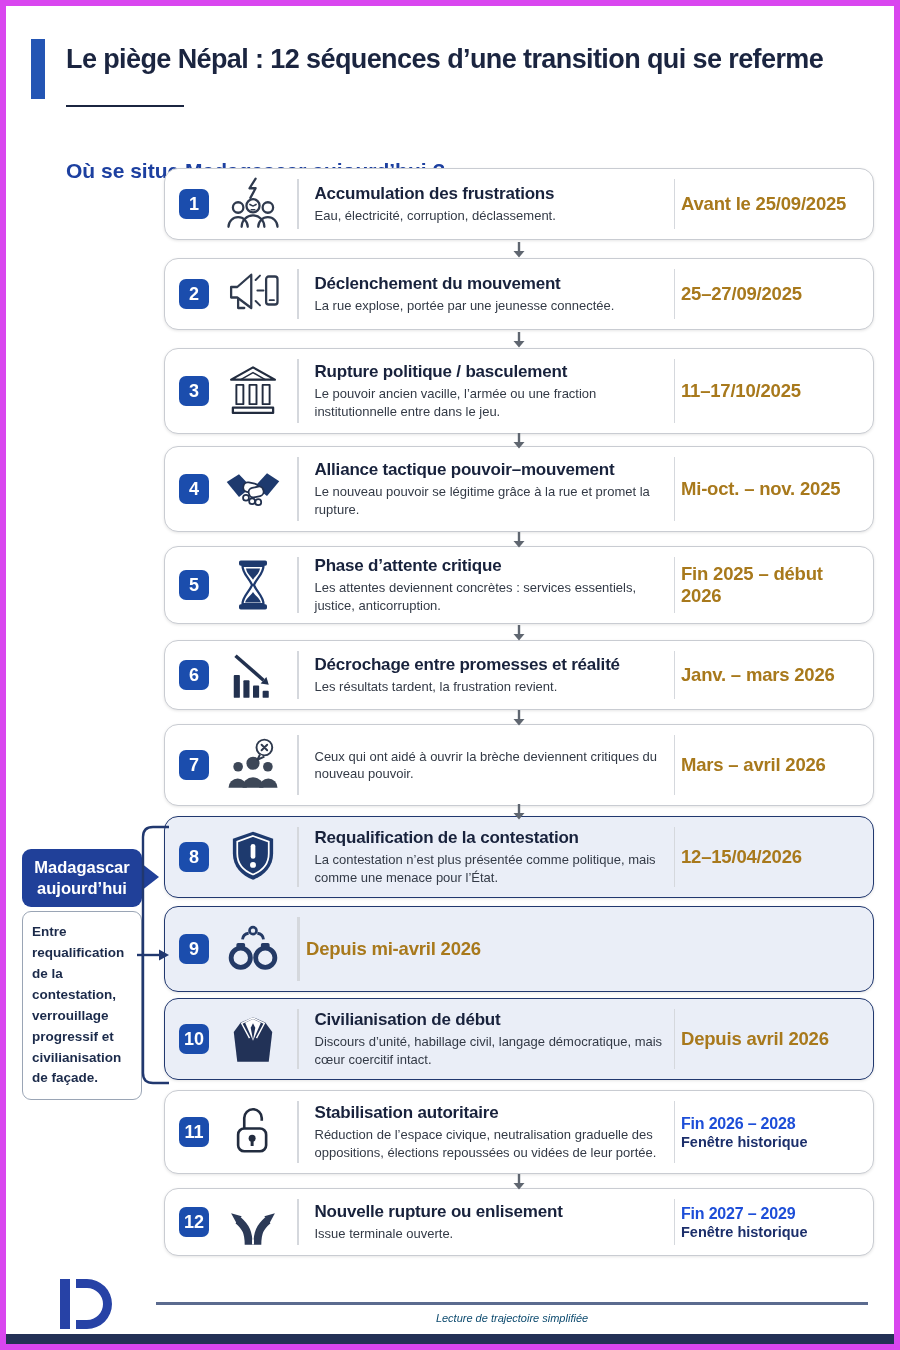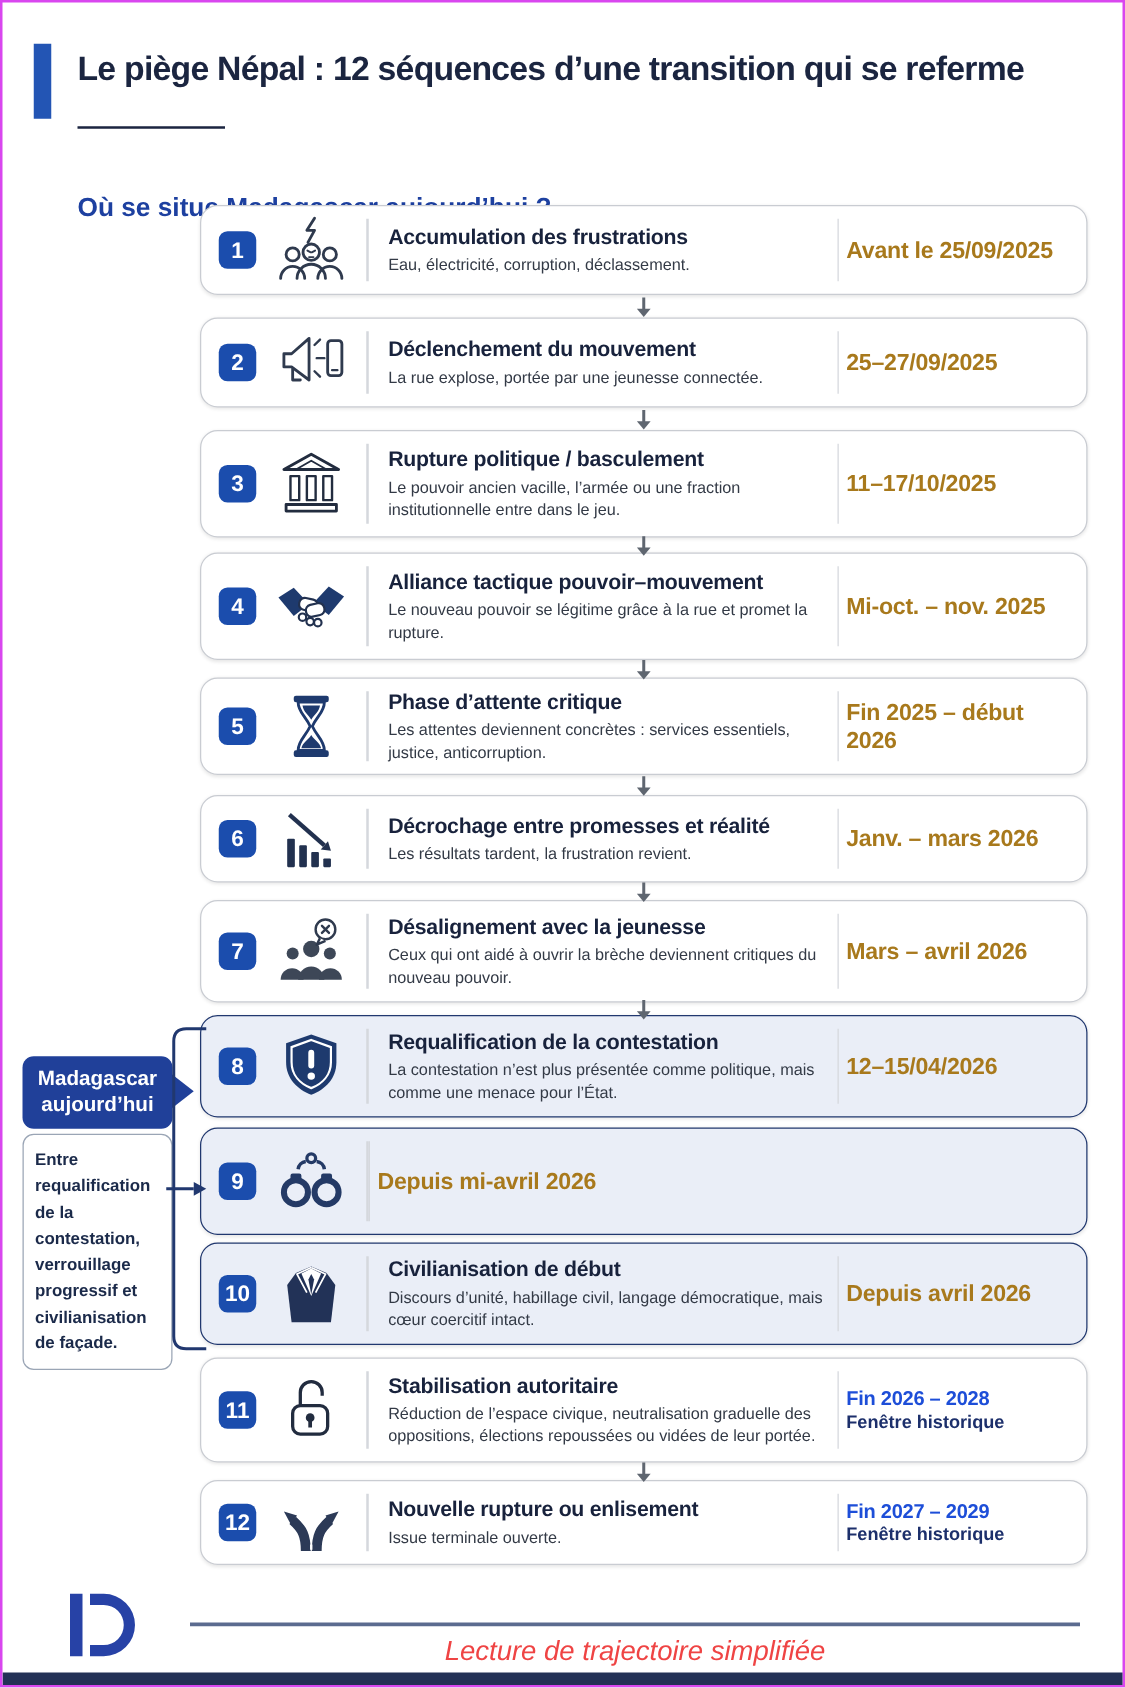--- a/index.html
+++ b/index.html
@@ -1,16 +1,16 @@
 <!DOCTYPE html>
 <html><head>
 <meta charset="utf-8">
 <style>
   html,body{margin:0;padding:0;background:#e9e9e9;font-family:"Liberation Sans",sans-serif;}
-  .page{position:relative;width:900px;height:1350px;background:#ffffff;border:2px solid #d946ef;
+  .page{position:relative;width:900px;height:1350px;background:#ffffff;border:6px solid #d946ef;
         box-sizing:border-box;overflow:hidden;margin:0 auto;}
   
   .accent-bar{position:absolute;left:25px;top:33px;width:14px;height:60px;background:#2355b4;}
   .page-title{position:absolute;left:60px;top:38px;width:830px;font-size:27px;font-weight:bold;
         letter-spacing:-0.6px;color:#1b2540;white-space:nowrap;}
   .title-underline{position:absolute;left:60px;top:99px;width:118px;height:2px;background:#1b2540;}
   .subtitle{position:absolute;left:60px;top:110px;font-size:21px;font-weight:bold;color:#1d40a0;margin-top:43px;}
   
   #steps{position:absolute;left:158px;top:162px;width:710px;display:flex;flex-direction:column;}
   .card{display:flex;align-items:center;background:#ffffff;border:1.2px solid #c9ccd2;
@@ -37,21 +37,21 @@
   .callout-tip{position:absolute;left:135px;top:857px;width:0;height:0;border-top:14px solid transparent;
         border-bottom:14px solid transparent;border-left:18px solid #204099;}
   .callout-body{position:absolute;left:16px;top:905px;width:120px;min-height:168px;background:#fff;
         border:1.5px solid #9aa5b5;border-radius:9px;box-sizing:border-box;padding:10px 9px;
         font-size:13.5px;font-weight:bold;color:#1b2a4a;line-height:1.55;}
   .bracket{position:absolute;left:130px;top:816px;}
   
   .logo{position:absolute;left:52px;top:1270px;}
   .footer-rule{position:absolute;left:150px;top:1296px;width:712px;height:2.5px;background:#5b6b8f;}
   .footer-caption{position:absolute;left:150px;top:1306px;width:712px;text-align:center;font-style:italic;
-        font-size:22px;color:#ef4444;}
+        font-size:11px;color:#0c4a6e;}
   .bottom-bar{position:absolute;left:0;bottom:0;width:900px;height:10px;background:#233156;}
 </style>
 </head>
 <body>
 
 <div class="page">
   <div class="accent-bar"></div>
   <div class="page-title">Le piège Népal : 12 séquences d’une transition qui se referme</div>
   <div class="title-underline"></div>
   <div class="subtitle">Où se situe Madagascar aujourd’hui ?</div>
@@ -243,21 +243,20 @@
               <circle cx="49" cy="34" r="5.5"></circle>
               <path d="M39 58 a10.5 10.5 0 0 1 21 0 Z"></path>
             </g>
             <circle cx="45" cy="12" r="9" fill="#fff" stroke="#2f3a4e" stroke-width="2.2"></circle>
             <path d="M40 20 l-3 6 l8 -3.5" fill="#fff" stroke="#2f3a4e" stroke-width="2.2" stroke-linejoin="round"></path>
             <path d="M41.8 8.8 l6.4 6.4 M48.2 8.8 l-6.4 6.4" stroke="#2f3a4e" stroke-width="2.2" stroke-linecap="round"></path>
           </svg>
         </div>
         <div class="vdiv"></div>
         <div class="texts">
-          <div class="step-title">Désalignement avec la jeunesse</div>
           <div class="step-desc">Ceux qui ont aidé à ouvrir la brèche deviennent critiques du nouveau pouvoir.</div>
         </div>
         <div class="vdiv"></div>
         <div class="date-box">
           <div class="date-main">Mars – avril 2026</div>
         </div>
       </div>
       <div class="gap" style="height: 10px;">
         <svg width="16" height="17" viewBox="0 0 16 17">
           <path d="M8 1 V12" stroke="#5f6670" stroke-width="2.4" fill="none"></path>

